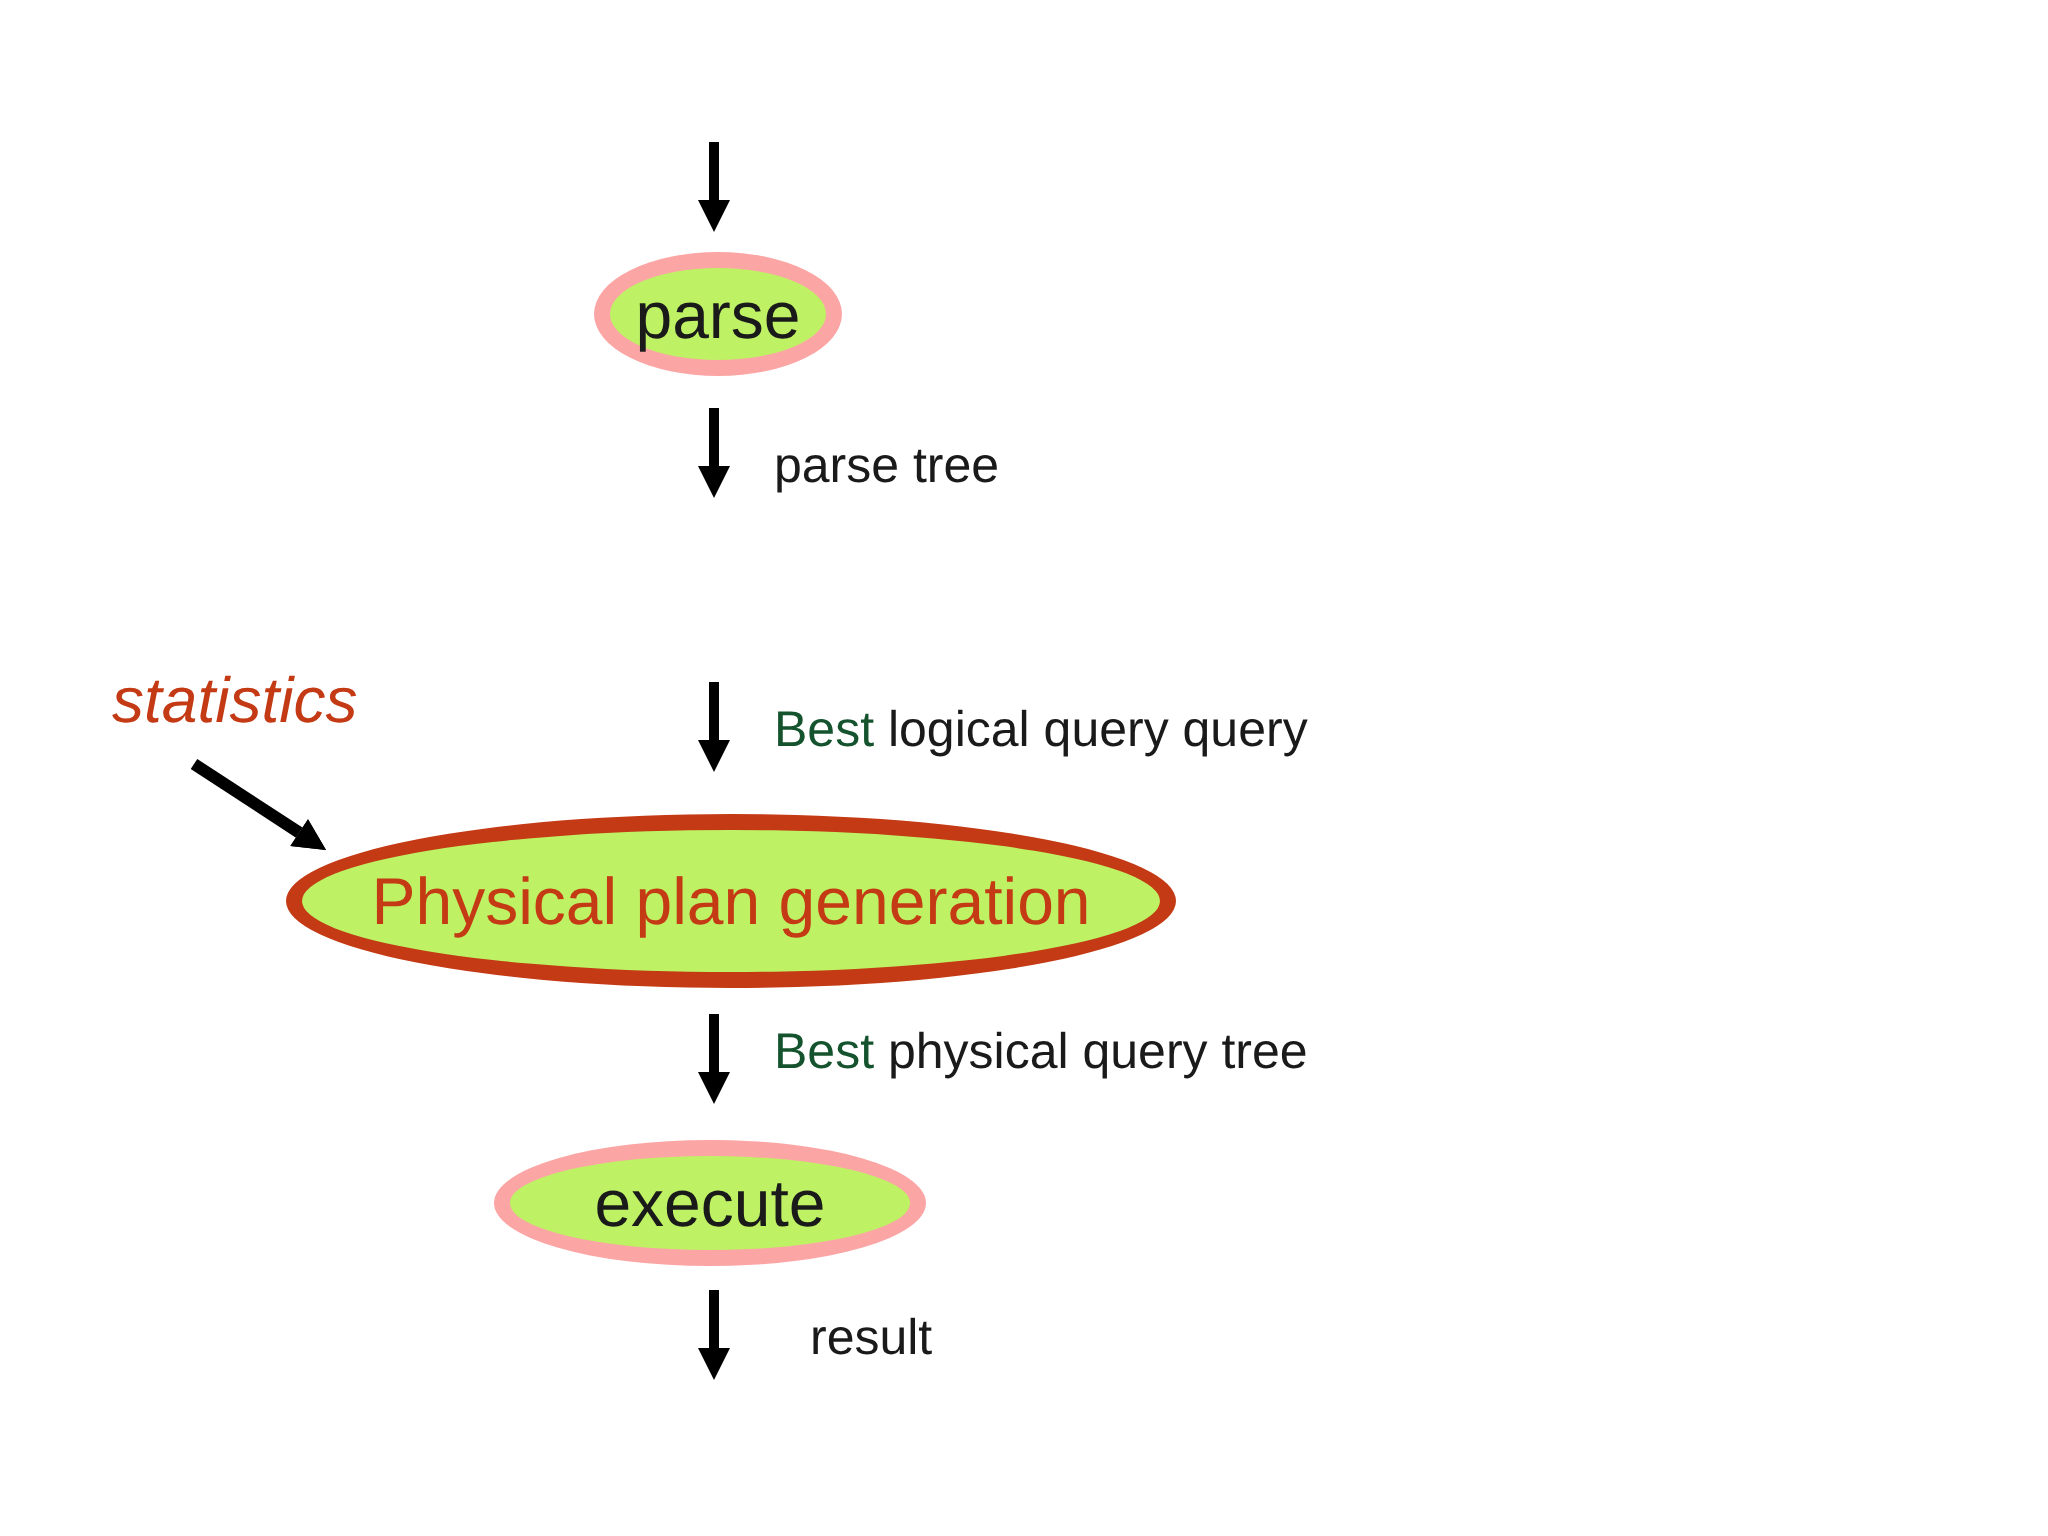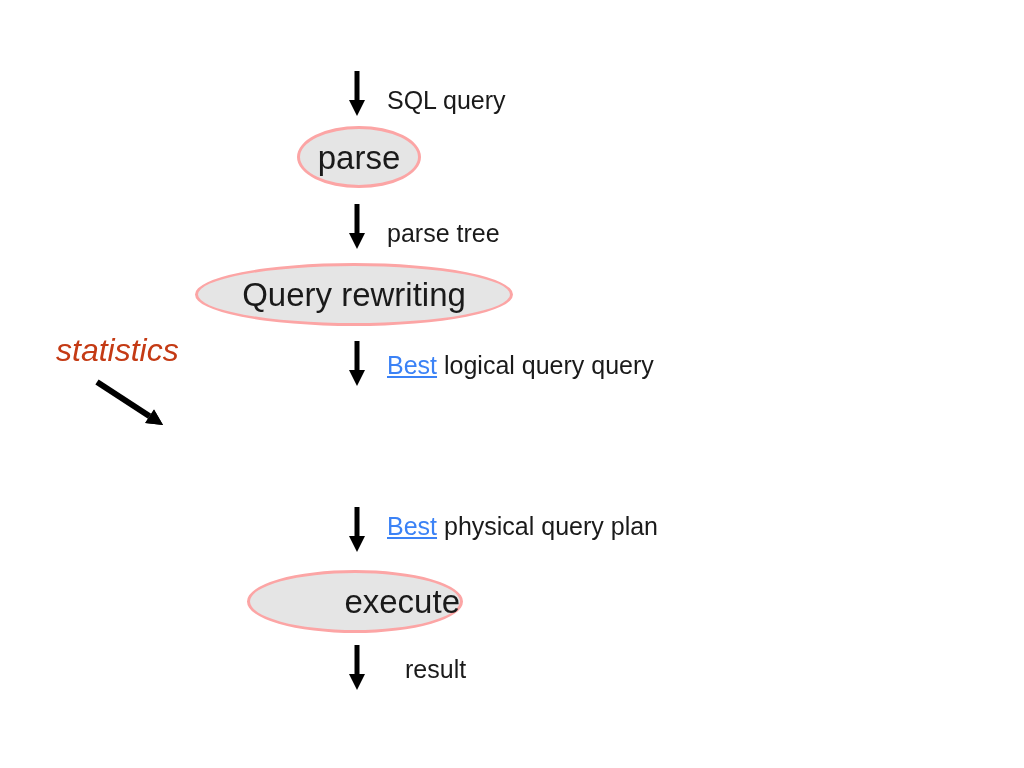--- a/index.html
+++ b/index.html
@@ -7,112 +7,109 @@
     position: relative;
     width: 1024px;
     height: 768px;
     background: #ffffff;
     overflow: hidden;
     font-family: "Liberation Sans", sans-serif;
     color: #1a1a1a;
   }
   .ellipse {
     position: absolute;
-    border: 3px solid #fca5a5;
+    border: 8px solid #fca5a5;
     border-radius: 50%;
     display: flex;
     align-items: center;
     justify-content: center;
     box-sizing: border-box;
-    background: #e5e5e5;
+    background: #bef264;
   }
   .ellipse .node-label {
     font-size: 33px;
     line-height: 1;
     white-space: nowrap;
   }
   .ellipse.accent-node {
     border-color: #c43a14;
   }
   .ellipse.accent-node .node-label {
     color: #c43a14;
   }
   .edge-label {
     position: absolute;
     font-size: 25px;
     line-height: 1.1;
     white-space: nowrap;
   }
-  .accent-text { color: #3b82f6; text-decoration: underline; }
+  .accent-text { color: #14532d; }
   .annotation {
     position: absolute;
     font-size: 32px;
     line-height: 1;
     color: #c43a14;
     white-space: nowrap;
   }
   .arrow { position: absolute; }
 </style>
 </head>
 <body>
 
 <div id="slide">
 
   <svg class="arrow" style="left:347px; top:71px;" width="20" height="45" viewBox="0 0 20 45">
     <line x1="10" y1="0" x2="10" y2="30" stroke="#000000" stroke-width="5"></line>
     <polygon points="2,29 18,29 10,45" fill="#000000"></polygon>
   </svg>
-  <div class="edge-label" style="left:387px; top:87px;">
-    <span>SQL query</span>
-  </div>
 
   <div class="ellipse" style="left:297px; top:126px; width:124px; height:62px;">
     <span class="node-label">parse</span>
   </div>
 
   <svg class="arrow" style="left:347px; top:204px;" width="20" height="45" viewBox="0 0 20 45">
     <line x1="10" y1="0" x2="10" y2="30" stroke="#000000" stroke-width="5"></line>
     <polygon points="2,29 18,29 10,45" fill="#000000"></polygon>
   </svg>
   <div class="edge-label" style="left:387px; top:220px;">
     <span>parse tree</span>
   </div>
 
-  <div class="ellipse" style="left:195px; top:263px; width:318px; height:63px;">
-    <span class="node-label">Query rewriting</span>
-  </div>
 
   <svg class="arrow" style="left:347px; top:341px;" width="20" height="45" viewBox="0 0 20 45">
     <line x1="10" y1="0" x2="10" y2="30" stroke="#000000" stroke-width="5"></line>
     <polygon points="2,29 18,29 10,45" fill="#000000"></polygon>
   </svg>
   <div class="edge-label" style="left:387px; top:352px;">
     <span class="accent-text">Best</span><span> logical query query</span>
   </div>
 
   <div class="annotation" style="left:56px; top:334px;font-style:italic;">
     <span>statistics</span>
   </div>
 
   <svg class="arrow" style="left:88px; top:374px;" width="80" height="56" viewBox="0 0 80 56">
     <line x1="9" y1="8" x2="61.6" y2="42.3" stroke="#000000" stroke-width="6"></line>
     <polygon points="57.2,49 66,35.6 75,51 " fill="#000000"></polygon>
     <polygon points="75,51 57.2,49 66,35.6" fill="#000000"></polygon>
   </svg>
 
+  <div class="ellipse accent-node" style="left:143px; top:407px; width:445px; height:87px;">
+    <span class="node-label">Physical plan generation</span>
+  </div>
 
   <svg class="arrow" style="left:347px; top:507px;" width="20" height="45" viewBox="0 0 20 45">
     <line x1="10" y1="0" x2="10" y2="30" stroke="#000000" stroke-width="5"></line>
     <polygon points="2,29 18,29 10,45" fill="#000000"></polygon>
   </svg>
   <div class="edge-label" style="left:387px; top:513px;">
-    <span class="accent-text">Best</span><span> physical query plan</span>
+    <span class="accent-text">Best</span><span> physical query tree</span>
   </div>
 
-  <div class="ellipse" style="left:247px; top:570px; width:216px; height:63px;justify-content:flex-end;">
+  <div class="ellipse" style="left:247px; top:570px; width:216px; height:63px;">
     <span class="node-label">execute</span>
   </div>
 
   <svg class="arrow" style="left:347px; top:645px;" width="20" height="45" viewBox="0 0 20 45">
     <line x1="10" y1="0" x2="10" y2="30" stroke="#000000" stroke-width="5"></line>
     <polygon points="2,29 18,29 10,45" fill="#000000"></polygon>
   </svg>
   <div class="edge-label" style="left:405px; top:656px;">
     <span>result</span>
   </div>

